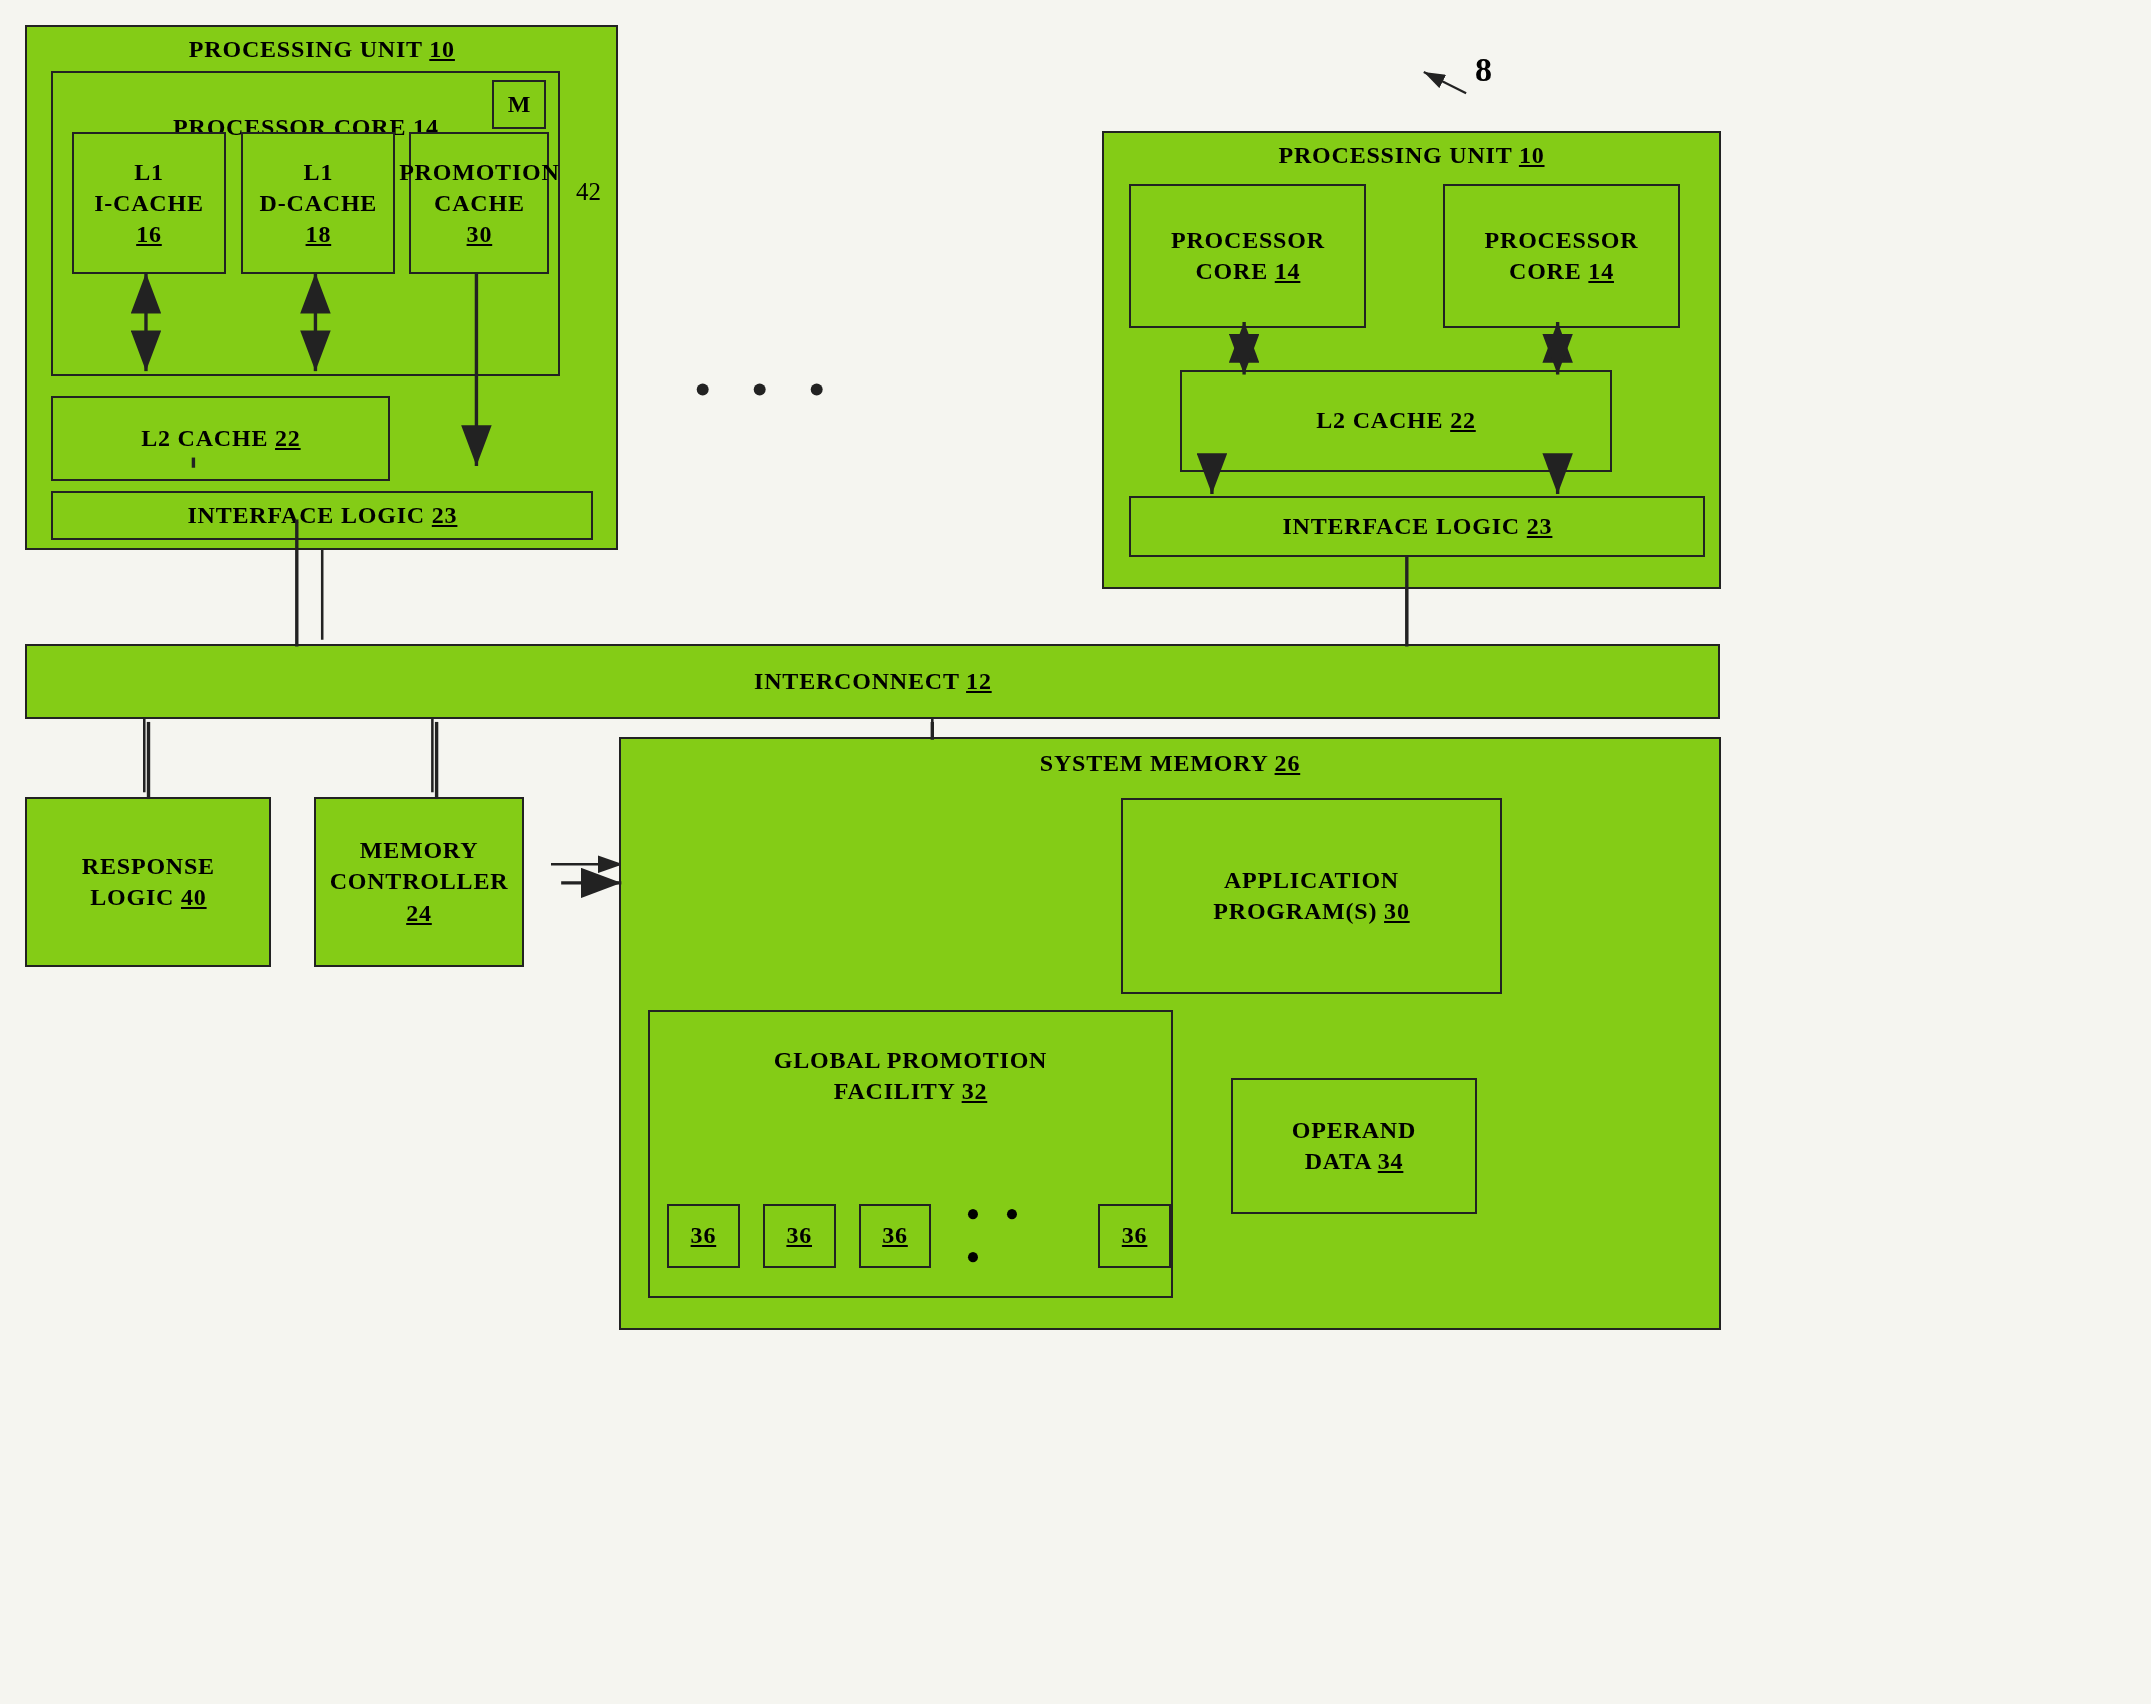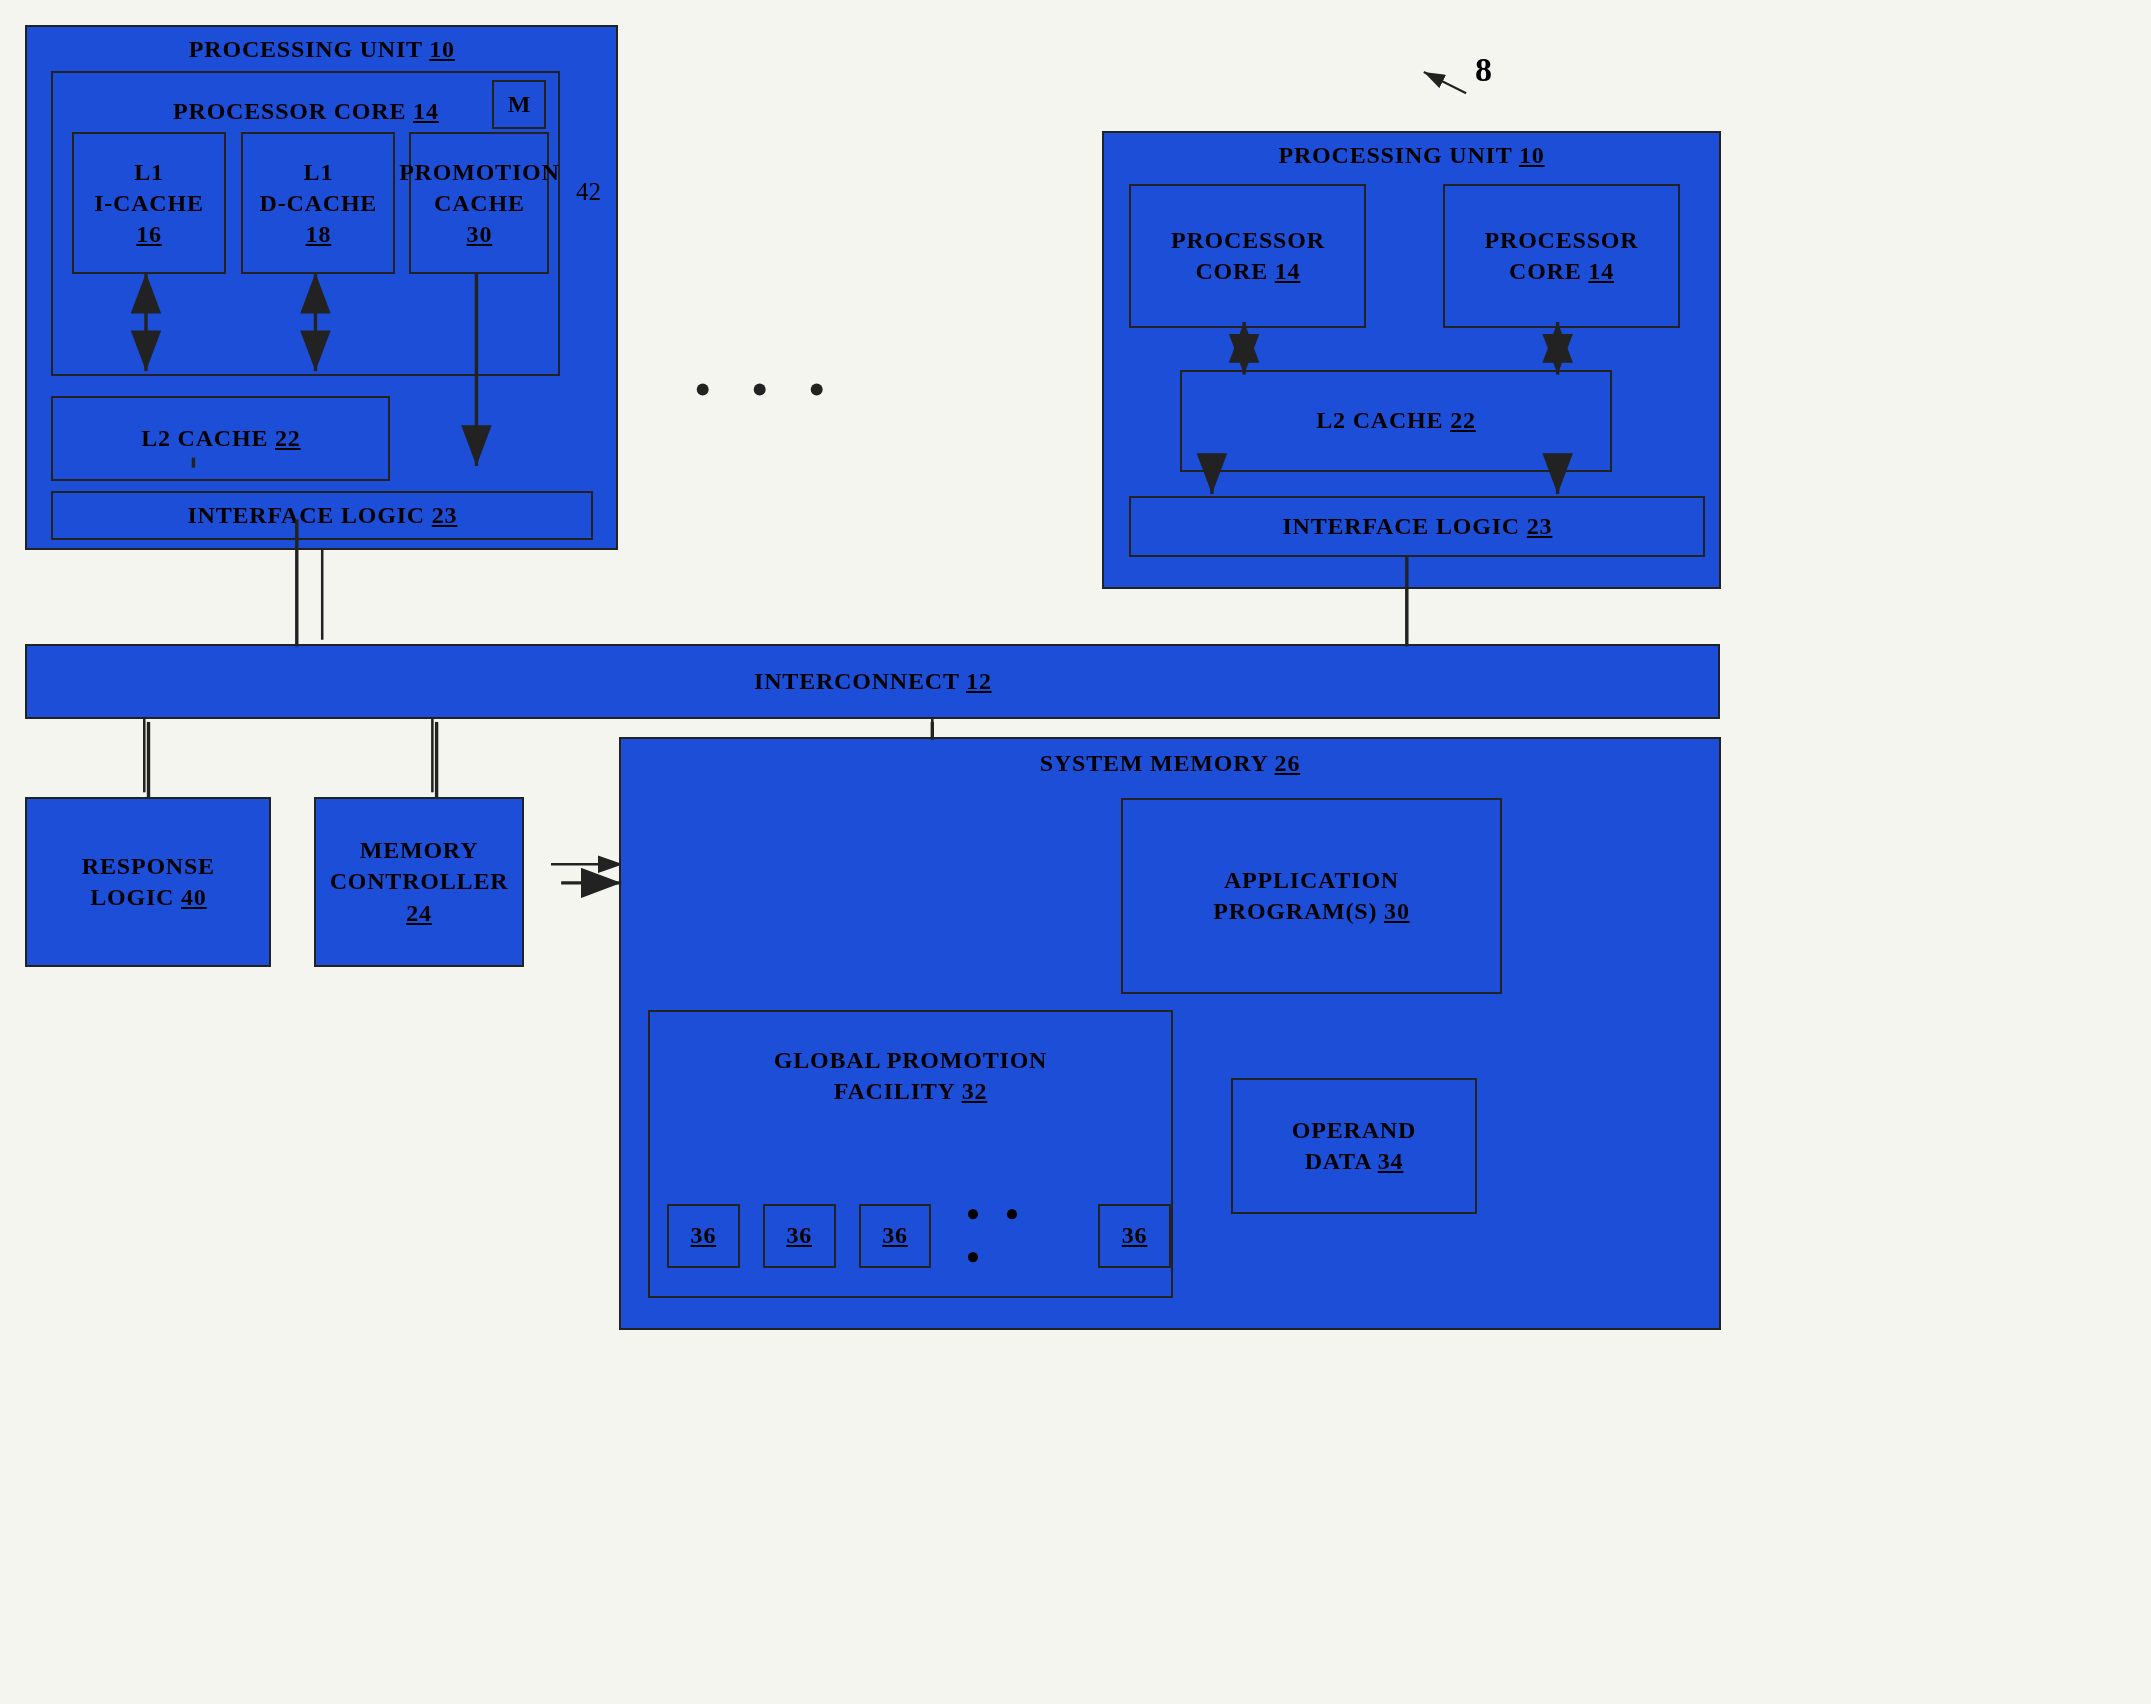--- a/index.html
+++ b/index.html
@@ -15,21 +15,21 @@
     .diagram-container {
       position: absolute;
       top: 0; left: 0;
       width: 2151px;
       height: 1704px;
     }
 
     .box {
       position: absolute;
       border: 2.5px solid #222;
-      background: #1d4ed8;
+      background: #84cc16;
     }
 
     .box-label {
       text-align: center;
       font-size: 24px;
       font-weight: bold;
       letter-spacing: 0.8px;
       line-height: 1.3;
     }
 
@@ -104,21 +104,21 @@
 
   </svg>
 
   <div class="box" style="left:25.4px; top:25.4px; width:593px; height:525px;">
     <div class="box-label" style="padding-top:6.8px;">
       <span>PROCESSING UNIT</span>
       <span class="underline"> 10</span>
     </div>
 
     <div class="box" style="left:24px; top:44px; width:509px; height:305px;">
-      <div class="box-label" style="padding-top:23px;">
+      <div class="box-label" style="padding-top:23px;margin-top:16px;">
         <span>PROCESSOR CORE</span>
         <span class="underline"> 14</span>
       </div>
 
       <div class="box" style="left:439px; top:6.8px; width:54px; height:49px; display:flex; align-items:center; justify-content:center;">
         <span class="box-label">M</span>
       </div>
 
       <div class="box" style="left:18.6px; top:59px; width:154px; height:142px; display:flex; flex-direction:column; align-items:center; justify-content:center;">
         <div class="box-label">L1<br>I-CACHE</div>

